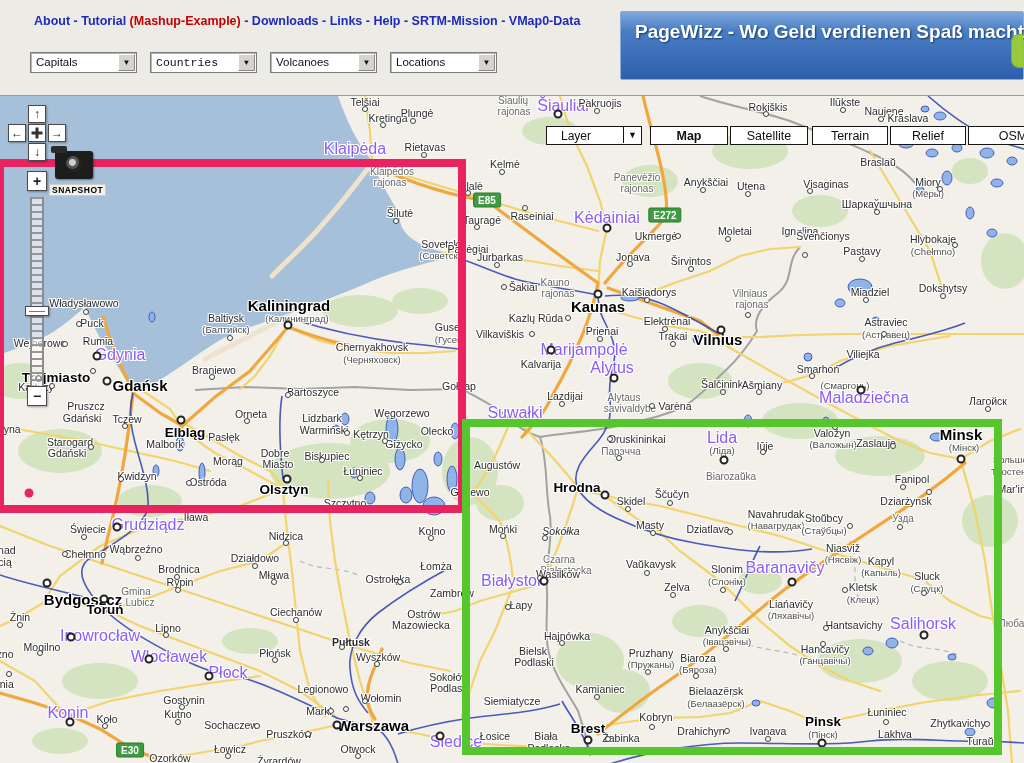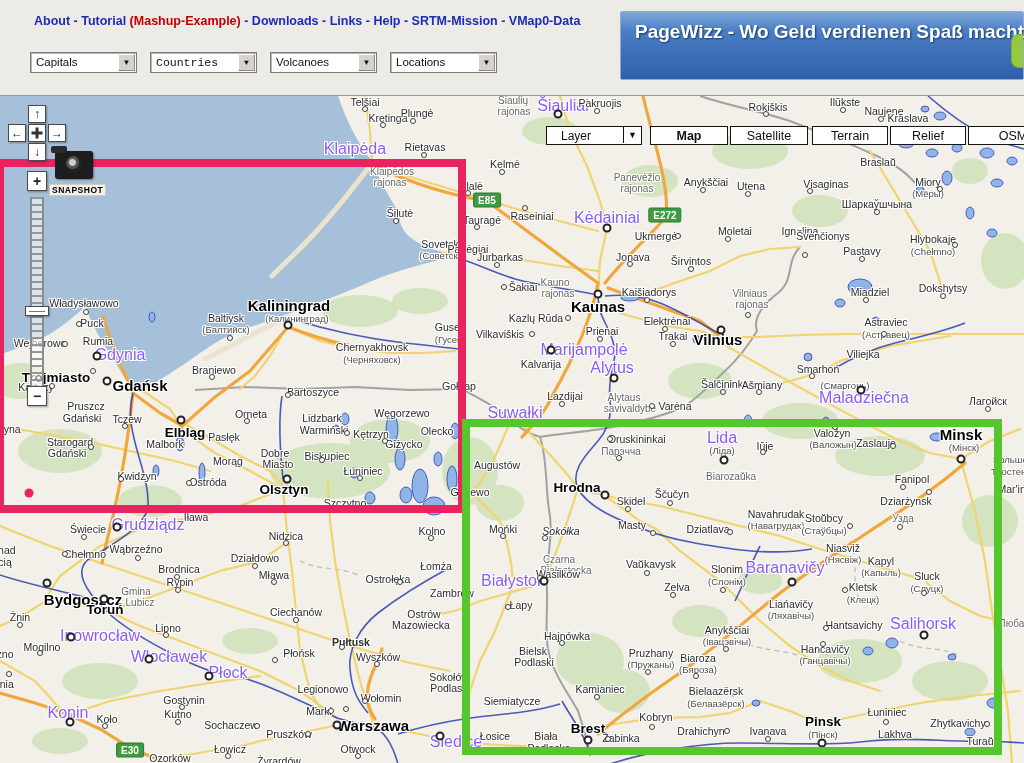--- a/index.html
+++ b/index.html
@@ -441,21 +441,21 @@
       <span class="lbl" style="left: -6px; top: 558px;">Gniezno</span>
       <span class="lbl" style="left: -8px; top: 588px;">Września</span>
       <span class="lbl" style="left: -8px; top: 454px;">Nakło nad</span>
       <span class="lbl" style="left: -6px; top: 466px;">Notecią</span>
       <span class="lbl med" style="left: 68px; top: 617px;">Konin</span>
       <span class="lbl" style="left: 107px; top: 623px;">Koło</span>
       <span class="lbl" style="left: 178px; top: 618px;">Kutno</span>
       <span class="lbl" style="left: 184px; top: 604px;">Gostynin</span>
       <span class="lbl med" style="left: 169px; top: 561px;">Włocławek</span>
       <span class="lbl med" style="left: 228px; top: 577px;">Płock</span>
-      <span class="lbl" style="left: 275px; top: 557px; margin-left: 24px;">Płońsk</span>
+      <span class="lbl" style="left: 275px; top: 557px;">Płońsk</span>
       <span class="lbl" style="left: 231px; top: 629px;">Sochaczew</span>
       <span class="lbl" style="left: 230px; top: 653px;">Łowicz</span>
       <span class="lbl" style="left: 170px; top: 662px;">Ozorków</span>
       <span class="lbl" style="left: 279px; top: 665px;">Żyrardów</span>
       <span class="lbl" style="left: 289px; top: 638px;">Pruszków</span>
       <span class="lbl b15" style="left: 373px; top: 629px;">Warszawa</span>
       <span class="lbl" style="left: 319px; top: 615px;">Marki</span>
       <span class="lbl" style="left: 323px; top: 593px;">Legionowo</span>
       <span class="lbl" style="left: 381px; top: 602px;">Wołomin</span>
       <span class="lbl" style="left: 351px; top: 546px; font-weight: bold;">Pułtusk</span>
@@ -505,21 +505,21 @@
       <span class="lbl" style="left: 832px; top: 337px;">Valožyn</span>
       <span class="lbl sub" style="left: 833px; top: 348px;">(Валожын)</span>
       <span class="lbl" style="left: 876px; top: 347px;">Zaslauje</span>
       <span class="lbl b15" style="left: 961px; top: 338px;">Minsk</span>
       <span class="lbl sub" style="left: 964px; top: 351px;">(Мінск)</span>
       <span class="lbl sub" style="left: 1013px; top: 363px;">Большой</span>
       <span class="lbl sub" style="left: 1014px; top: 375px;">Тростенец</span>
       <span class="lbl" style="left: 912px; top: 383px;">Fanipol</span>
       <span class="lbl" style="left: 906px; top: 405px;">Dziarżynsk</span>
       <span class="lbl" style="left: 1030px; top: 393px;">Mar'ina Horka</span>
-      <span class="lbl" style="left: 632px; top: 429px;">Masty</span>
+      <span class="lbl" style="left: 650px; top: 429px;">Masty</span>
       <span class="lbl" style="left: 708px; top: 433px;">Dziatlava</span>
       <span class="lbl" style="left: 776px; top: 418px;">Navahrudak</span>
       <span class="lbl sub" style="left: 776px; top: 429px;">(Навагрудак)</span>
       <span class="lbl" style="left: 824px; top: 422px;">Stoŭbcy</span>
       <span class="lbl sub" style="left: 824px; top: 434px;">(Стаўбцы)</span>
       <span class="lbl rg" style="left: 903px; top: 422px;">Узда</span>
       <span class="lbl" style="left: 843px; top: 452px;">Niasviž</span>
       <span class="lbl sub" style="left: 843px; top: 463px;">(Нясвіж)</span>
       <span class="lbl" style="left: 881px; top: 465px;">Kapyl</span>
       <span class="lbl sub" style="left: 881px; top: 476px;">(Капыль)</span>

